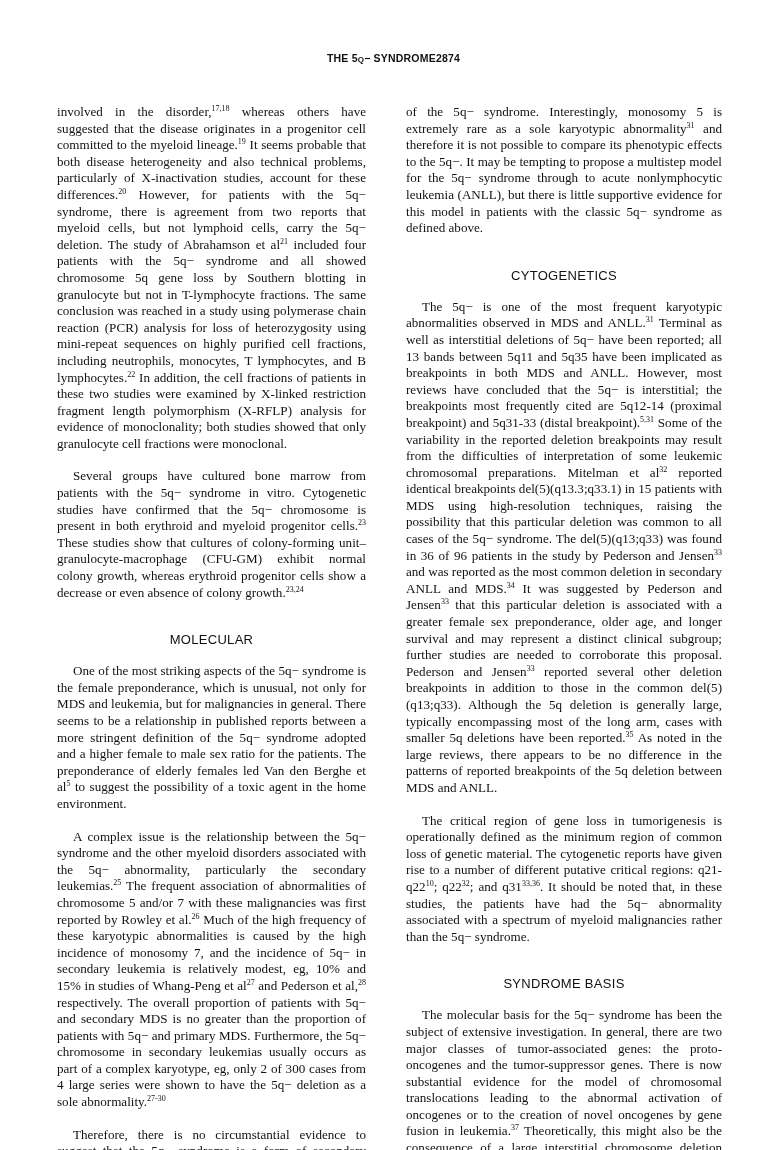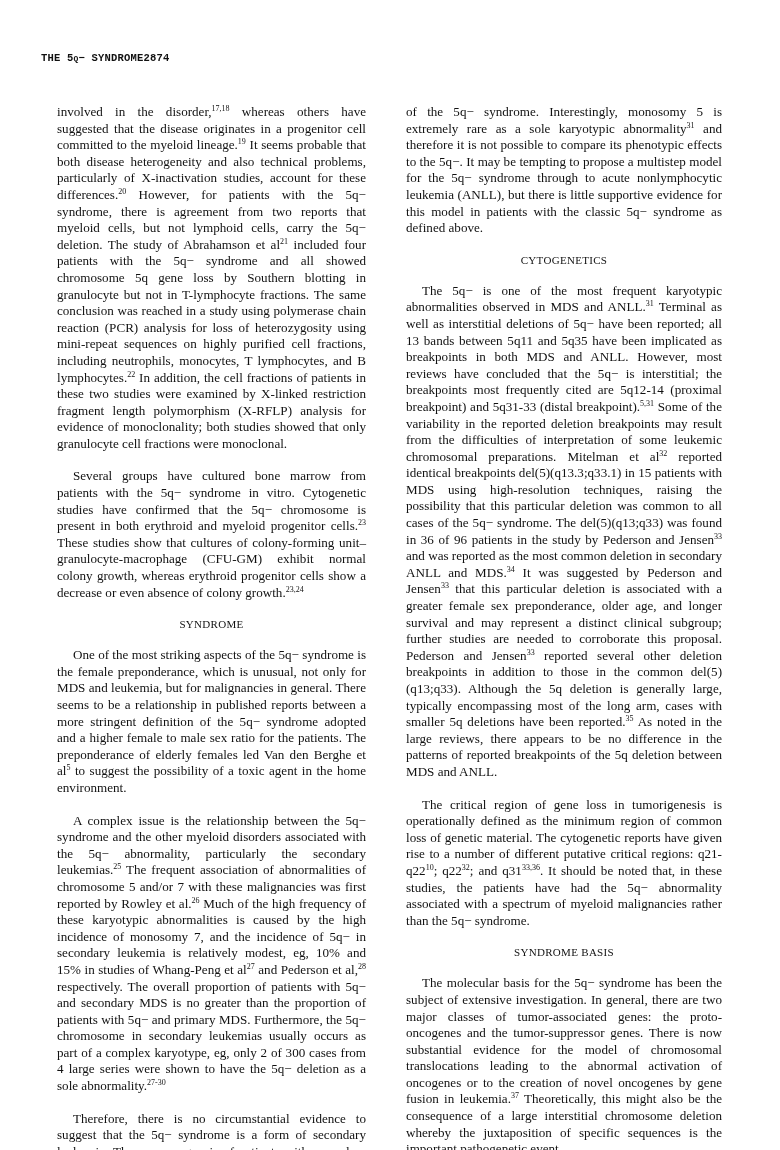--- a/index.html
+++ b/index.html
@@ -1,49 +1,49 @@
 <!DOCTYPE html>
 <html><head>
   <meta charset="utf-8">
   <style>
     html, body { margin: 0; padding: 0; background: #ffffff; }
     body { width: 780px; height: 1150px; position: relative; overflow: hidden; color: #111; }
     .running-head {
       position: absolute; top: 52px; left: 41px; right: 34px;
-      font-family: Liberation Mono, monospace; font-size: 10.5px; font-weight: bold;
-      letter-spacing: 0.2px; display: flex; justify-content: flex-start;
+      font-family: Liberation Sans, sans-serif; font-size: 10.5px; font-weight: bold;
+      letter-spacing: 0.2px; display: flex; justify-content: center;
     }
     .running-head .small { font-size: 8px; }
     .col {
       position: absolute; top: 88px; width: 341px;
       font-family: "Liberation Serif", serif; font-size: 13.1px; line-height: 16.6px;
       text-align: justify; hyphens: manual;
     }
     .col.left { left: 41px; }
     .col.right { left: 390px; width: 348px; }
     .col p { margin: 16px; text-indent: 0; }
     .col p.indent { text-indent: 16px; }
     .col h2 {
-      font-family: Liberation Serif, serif; font-weight: normal; font-size: 11px;
-      text-align: center; margin: 16px 0 8px 0; letter-spacing: 0.3px; line-height: 14px;
+      font-family: Liberation Sans, sans-serif; font-weight: normal; font-size: 13px;
+      text-align: center; margin: 32px 0 8px 0; letter-spacing: 0.3px; line-height: 14px;
     }
     sup { font-size: 8px; line-height: 0; vertical-align: 5px; }
   </style>
 </head>
 <body>
 
 <div class="running-head">
   <span><span>THE 5</span><span class="small">Q</span><span>− SYNDROME</span></span>
   <span>2874</span>
 </div>
 
 <div class="col left">
   <p><span>involved in the disorder,</span><sup>17,18</sup><span> whereas others have suggested that the disease originates in a progenitor cell committed to the myeloid lineage.</span><sup>19</sup><span> It seems probable that both disease heterogeneity and also technical problems, particularly of X-inactivation studies, account for these differences.</span><sup>20</sup><span> However, for patients with the 5q− syndrome, there is agreement from two reports that myeloid cells, but not lymphoid cells, carry the 5q− deletion. The study of Abrahamson et al</span><sup>21</sup><span> included four patients with the 5q− syndrome and all showed chromosome 5q gene loss by Southern blotting in granulocyte but not in T-lymphocyte fractions. The same conclusion was reached in a study using polymerase chain reaction (PCR) analysis for loss of heterozygosity using mini-repeat sequences on highly purified cell fractions, including neutrophils, monocytes, T lymphocytes, and B lymphocytes.</span><sup>22</sup><span> In addition, the cell fractions of patients in these two studies were examined by X-linked restriction fragment length polymorphism (X-RFLP) analysis for evidence of monoclonality; both studies showed that only granulocyte cell fractions were monoclonal.</span></p>
   <p class="indent"><span>Several groups have cultured bone marrow from patients with the 5q− syndrome in vitro. Cytogenetic studies have confirmed that the 5q− chromosome is present in both erythroid and myeloid progenitor cells.</span><sup>23</sup><span> These studies show that cultures of colony-forming unit–granulocyte-macrophage (CFU-GM) exhibit normal colony growth, whereas erythroid progenitor cells show a decrease or even absence of colony growth.</span><sup>23,24</sup></p>
-  <h2>SYNDROME</h2>
+  <h2>MOLECULAR</h2>
   <p class="indent"><span>One of the most striking aspects of the 5q− syndrome is the female preponderance, which is unusual, not only for MDS and leukemia, but for malignancies in general. There seems to be a relationship in published reports between a more stringent definition of the 5q− syndrome adopted and a higher female to male sex ratio for the patients. The preponderance of elderly females led Van den Berghe et al</span><sup>5</sup><span> to suggest the possibility of a toxic agent in the home environment.</span></p>
   <p class="indent"><span>A complex issue is the relationship between the 5q− syndrome and the other myeloid disorders associated with the 5q− abnormality, particularly the secondary leukemias.</span><sup>25</sup><span> The frequent association of abnormalities of chromosome 5 and/or 7 with these malignancies was first reported by Rowley et al.</span><sup>26</sup><span> Much of the high frequency of these karyotypic abnormalities is caused by the high incidence of monosomy 7, and the incidence of 5q− in secondary leukemia is relatively modest, eg, 10% and 15% in studies of Whang-Peng et al</span><sup>27</sup><span> and Pederson et al,</span><sup>28</sup><span> respectively. The overall proportion of patients with 5q− and secondary MDS is no greater than the proportion of patients with 5q− and primary MDS. Furthermore, the 5q− chromosome in secondary leukemias usually occurs as part of a complex karyotype, eg, only 2 of 300 cases from 4 large series were shown to have the 5q− deletion as a sole abnormality.</span><sup>27-30</sup></p>
   <p class="indent"><span>Therefore, there is no circumstantial evidence to suggest that the 5q− syndrome is a form of secondary leukemia. The poor prognosis of patients with secondary leukemias associated with the 5q− abnormality also contrasts with that</span></p>
 </div>
 
 <div class="col right">
   <p><span>of the 5q− syndrome. Interestingly, monosomy 5 is extremely rare as a sole karyotypic abnormality</span><sup>31</sup><span> and therefore it is not possible to compare its phenotypic effects to the 5q−. It may be tempting to propose a multistep model for the 5q− syndrome through to acute nonlymphocytic leukemia (ANLL), but there is little supportive evidence for this model in patients with the classic 5q− syndrome as defined above.</span></p>
   <h2>CYTOGENETICS</h2>
   <p class="indent"><span>The 5q− is one of the most frequent karyotypic abnormalities observed in MDS and ANLL.</span><sup>31</sup><span> Terminal as well as interstitial deletions of 5q− have been reported; all 13 bands between 5q11 and 5q35 have been implicated as breakpoints in both MDS and ANLL. However, most reviews have concluded that the 5q− is interstitial; the breakpoints most frequently cited are 5q12-14 (proximal breakpoint) and 5q31-33 (distal breakpoint).</span><sup>5,31</sup><span> Some of the variability in the reported deletion breakpoints may result from the difficulties of interpretation of some leukemic chromosomal preparations. Mitelman et al</span><sup>32</sup><span> reported identical breakpoints del(5)(q13.3;q33.1) in 15 patients with MDS using high-resolution techniques, raising the possibility that this particular deletion was common to all cases of the 5q− syndrome. The del(5)(q13;q33) was found in 36 of 96 patients in the study by Pederson and Jensen</span><sup>33</sup><span> and was reported as the most common deletion in secondary ANLL and MDS.</span><sup>34</sup><span> It was suggested by Pederson and Jensen</span><sup>33</sup><span> that this particular deletion is associated with a greater female sex preponderance, older age, and longer survival and may represent a distinct clinical subgroup; further studies are needed to corroborate this proposal. Pederson and Jensen</span><sup>33</sup><span> reported several other deletion breakpoints in addition to those in the common del(5)(q13;q33). Although the 5q deletion is generally large, typically encompassing most of the long arm, cases with smaller 5q deletions have been reported.</span><sup>35</sup><span> As noted in the large reviews, there appears to be no difference in the patterns of reported breakpoints of the 5q deletion between MDS and ANLL.</span></p>
   <p class="indent"><span>The critical region of gene loss in tumorigenesis is operationally defined as the minimum region of common loss of genetic material. The cytogenetic reports have given rise to a number of different putative critical regions: q21-q22</span><sup>10</sup><span>; q22</span><sup>32</sup><span>; and q31</span><sup>33,36</sup><span>. It should be noted that, in these studies, the patients have had the 5q− abnormality associated with a spectrum of myeloid malignancies rather than the 5q− syndrome.</span></p>

